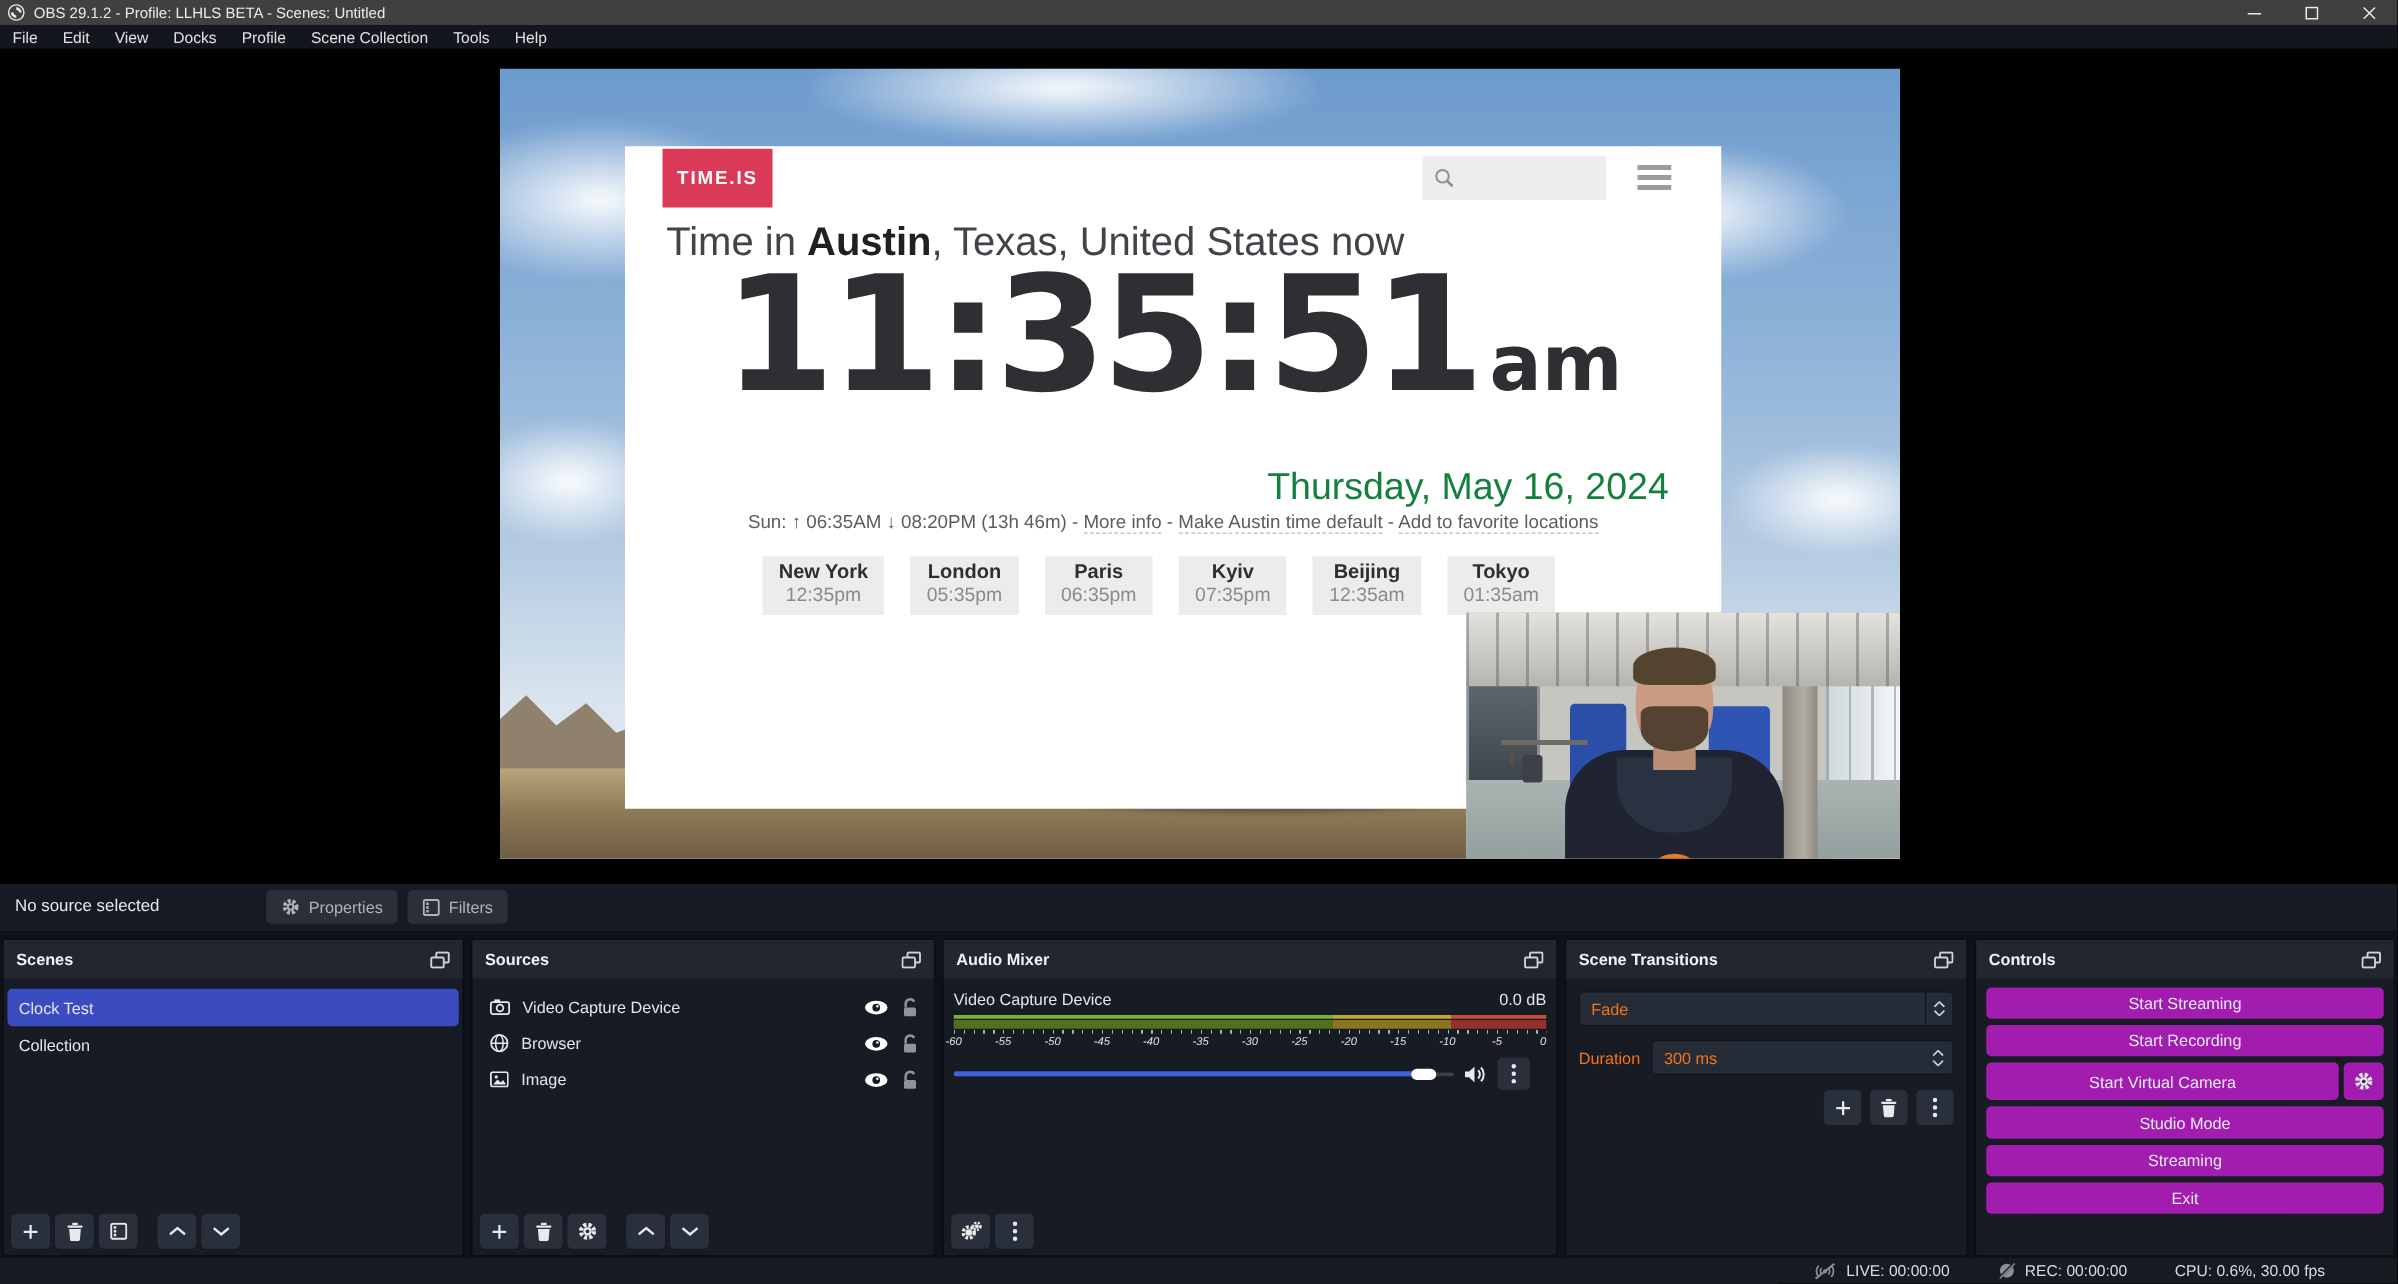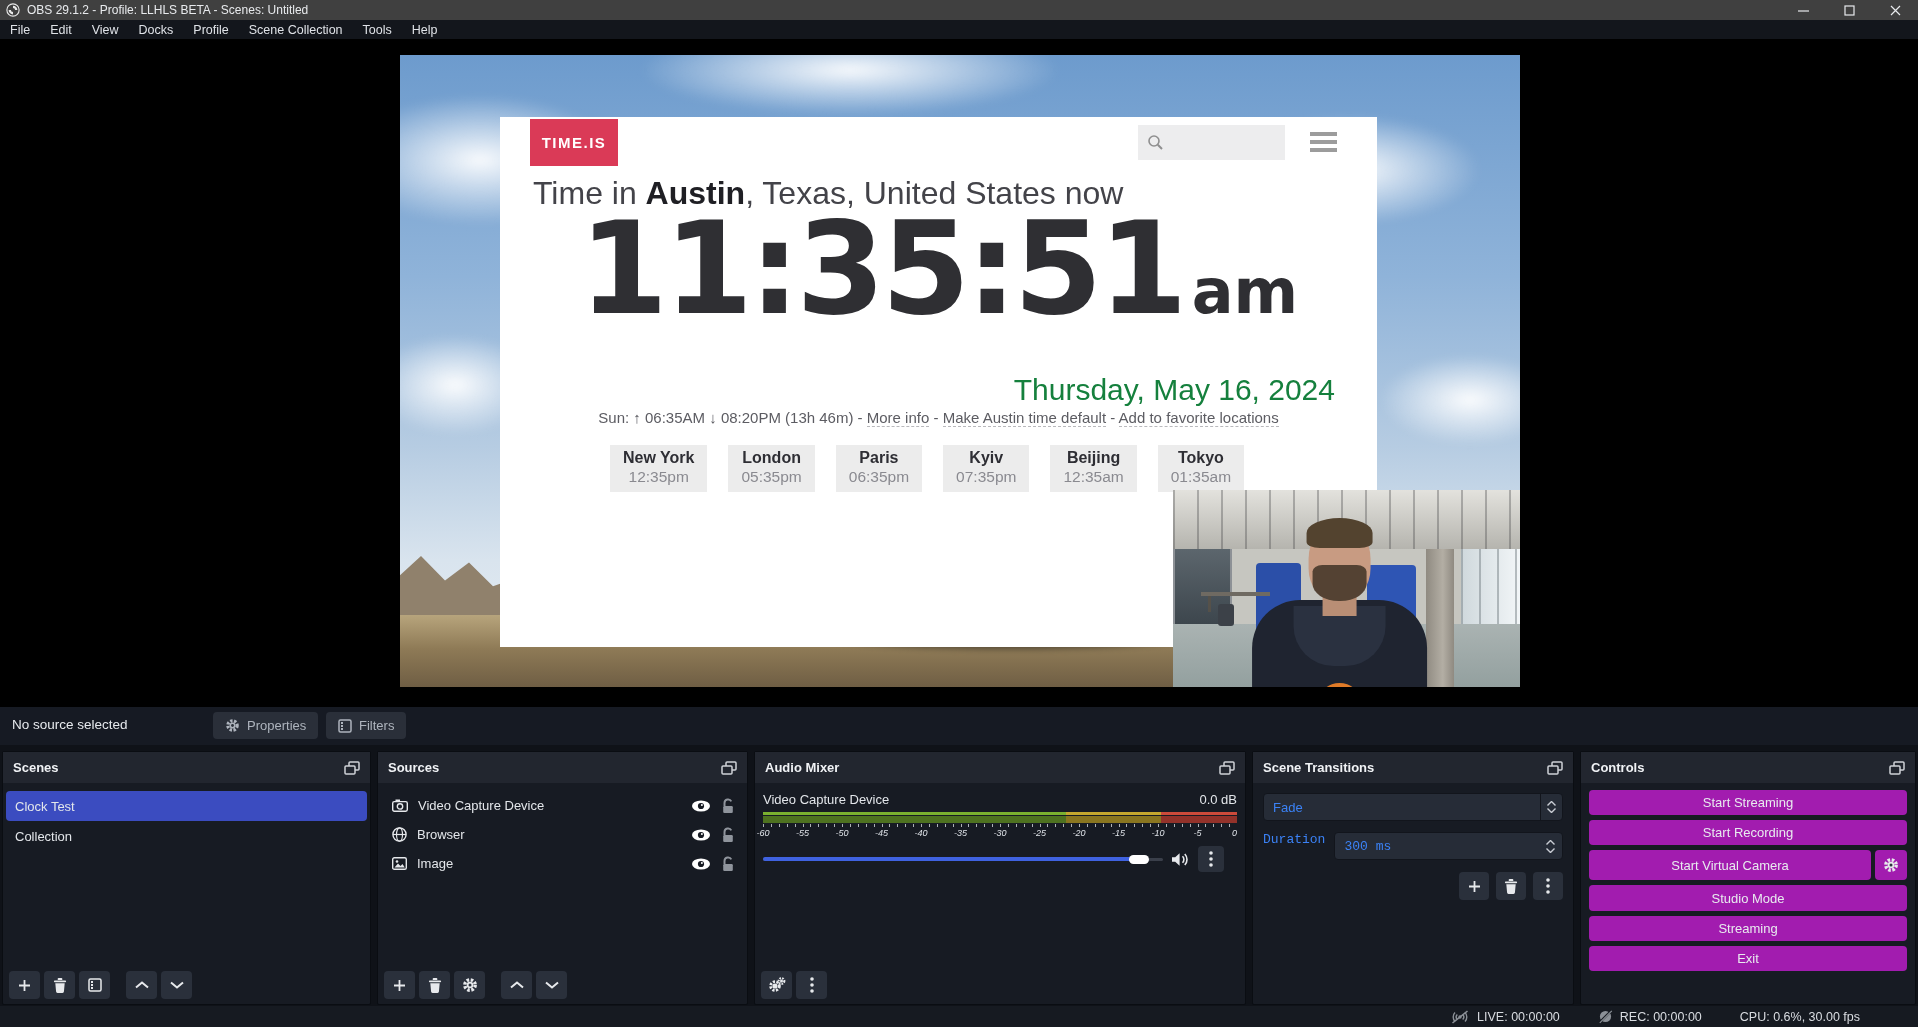--- a/index.html
+++ b/index.html
@@ -155,27 +155,27 @@
   .vol-row { display:flex; align-items:center; margin-top:6px; gap:8px; }
   .vol-track { position:relative; width:400px; height:9px; flex:none; }
   .vol-track .rail { position:absolute; left:0; top:3px; width:100%; height:3px; background:#3a3f4a; border-radius:2px; }
   .vol-track .fill { position:absolute; left:0; top:2.5px; width:94%; height:4px; background:#3f62e0; border-radius:2px; }
   .vol-track .handle { position:absolute; left:94%; top:0; transform:translateX(-50%);
     width:20px; height:9px; background:#fff; border-radius:5px; }
   .mini-btn { width:26px; height:26px; background:#2a303b; border-radius:4px;
     display:flex; align-items:center; justify-content:center; flex:none; }
 
   
-  .tr-body { padding:10px 10px 0; font-size:13px; color:#3b82f6; }
+  .tr-body { padding:10px 10px 0; font-size:13px; color:#f97316; }
   .combo { height:28px; background:#262c37; border:1px solid #12151c; border-radius:4px;
     display:flex; align-items:center; }
   .combo .val { padding-left:9px; flex:1; }
   .combo .spin { width:22px; align-self:stretch; border-left:1px solid #12151c;
     display:flex; flex-direction:column; align-items:center; justify-content:center; gap:2px; }
-  .dur-row { display:flex; margin-top:11px; gap:9px;font-family:Liberation Mono, monospace; }
+  .dur-row { display:flex; align-items:center; margin-top:11px; gap:9px; }
   .spinbox { flex:1; height:28px; background:#262c37; border:1px solid #12151c; border-radius:4px;
     display:flex; align-items:center; }
   .spinbox .val { padding-left:9px; flex:1; }
   .spinbox .arrows { width:20px; display:flex; flex-direction:column; align-items:center; gap:3px; padding-right:4px; }
   .tr-btns { display:flex; justify-content:flex-end; gap:7px; margin-top:12px; }
   .tr-btns .icon-btn { width:30px; height:28px; }
 
   
   .ctl-body { padding:7px 8px 0; display:flex; flex-direction:column; gap:5px; }
   .ctl-btn { height:30px; background:#a21caf; border-radius:4px; color:#e8ebef; font-size:13px;

